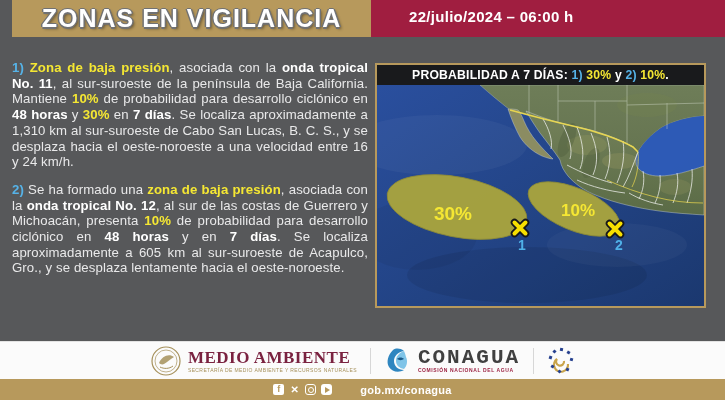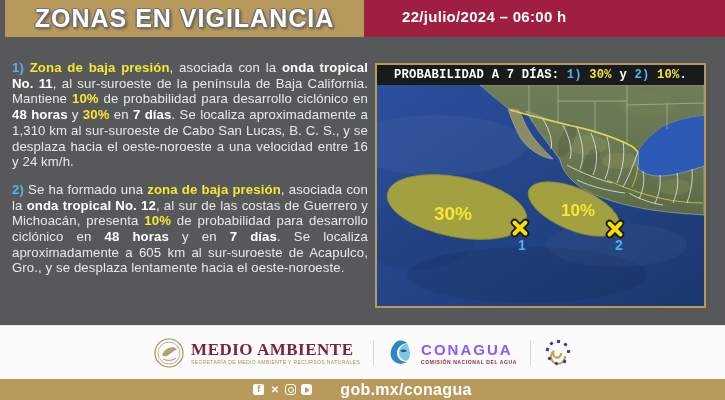--- a/index.html
+++ b/index.html
@@ -10,21 +10,21 @@
     --cyan:#56b3e8;
     --white:#f2f2f2;
   }
   *{margin:0;padding:0;box-sizing:border-box;}
   html,body{background:#222;}
   .page{
     position:relative;width:725px;height:400px;overflow:hidden;
     font-family:"Liberation Sans", sans-serif;background:var(--bodygray);
   }
   
-  .header{position:absolute;top:0;left:5px;right:0;height:37px;display:flex;}
+  .header{position:absolute;top:0;left:12px;right:0;height:37px;display:flex;}
   .header-left{
     width:359px;background:var(--gold);display:flex;align-items:center;justify-content:center;
   }
   .title{
     color:#fff;font-size:25px;font-weight:800;letter-spacing:1px;
     text-shadow:1.5px 0 #707173,-1.5px 0 #707173,0 1.5px #707173,0 -1.5px #707173,2px 2px 3px rgba(0,0,0,.45);
   }
   .header-right{
     flex:1;background:var(--crimson);display:flex;align-items:center;justify-content:space-between;
     padding:0 12px 4px 38px;
@@ -40,52 +40,52 @@
   .advisory .cyan-bold{color:var(--cyan);font-weight:800;}
   .advisory .yellow-bold{color:var(--yellow);font-weight:800;}
   .advisory .bold{color:#ffffff;font-weight:800;}
   
   .map-panel{
     position:absolute;left:375px;top:26px;width:331px;height:245px;
     border:2px solid var(--gold);background:#191a1c;
   }
   .map-header{
     height:20px;display:flex;align-items:center;justify-content:center;
-    color:#fff;font-size:12.2px;font-weight:600;letter-spacing:.2px;background:#191a1c;font-family:Liberation Mono, monospace;
+    color:#fff;font-size:12.2px;font-weight:600;letter-spacing:.2px;background:#191a1c;
   }
   .map-header .cyan-bold{color:var(--cyan);font-weight:800;white-space:pre;}
   .map-header .yellow-bold{color:var(--yellow);font-weight:800;white-space:pre;}
   .map-header span{white-space:pre;}
   .map-svg{display:block;}
   
   .footer-white{
-    position:absolute;left:0;right:0;bottom:21px;height:54px;background:#fbfbfb;
+    position:absolute;left:0;right:0;bottom:21px;height:38px;background:#fbfbfb;
     display:flex;align-items:center;justify-content:center;gap:13px;border-top:1px solid #e3e3e3;
   }
   .logo{display:flex;align-items:center;gap:6px;}
   .logo-text{display:flex;flex-direction:column;justify-content:center;}
   .logo-title-ma{font-family:"Liberation Serif",serif;font-weight:700;font-size:17px;color:#7a2240;letter-spacing:.5px;line-height:17px;}
-  .logo-title-dark{font-family:Liberation Sans, sans-serif;font-weight:700;font-size:15px;color:#8b5cf6;letter-spacing:2px;line-height:17px;}
+  .logo-title-dark{font-family:Liberation Mono, monospace;font-weight:700;font-size:21px;color:#404040;letter-spacing:2px;line-height:17px;}
   .logo-sub-gold{font-size:5px;color:#a5905a;letter-spacing:.4px;white-space:nowrap;margin-top:1px;}
   .logo-sub-red{font-size:5px;color:#9b2242;font-weight:700;letter-spacing:.6px;white-space:nowrap;margin-top:1px;}
   .logo-sub-smn{font-size:5px;color:#a5905a;letter-spacing:.3px;width:42px;line-height:6px;margin-top:1px;}
   .divider{width:1px;height:26px;background:#d7d7d7;}
   
   .footer-gold{
     position:absolute;left:0;right:0;bottom:0;height:21px;background:var(--gold);
     display:flex;align-items:center;justify-content:center;gap:5px;
   }
   .soc{width:11px;height:11px;display:flex;align-items:center;justify-content:center;}
   .soc-fb{background:#fff;border-radius:2px;color:var(--gold);font-size:9px;font-weight:800;line-height:11px;}
   .soc-x{color:#fff;font-size:10px;font-weight:800;}
   .soc-ig{border:1.4px solid #fff;border-radius:3px;position:relative;}
   .soc-ig::after{content:"";width:4px;height:4px;border:1.2px solid #fff;border-radius:50%;}
   .soc-yt{background:#fff;border-radius:3px;position:relative;}
   .soc-yt::after{content:"";border-left:5px solid var(--gold);border-top:3px solid transparent;border-bottom:3px solid transparent;margin-left:1px;}
-  .footer-url{color:#fff;font-size:16px;font-weight:800;letter-spacing:.3px;margin-left:23px;}
+  .footer-url{color:#fff;font-size:11px;font-weight:800;letter-spacing:.3px;margin-left:23px;}
 </style>
 </head>
 <body>
 
 <div class="page">
 
   <div class="header">
     <div class="header-left">
       <div class="title">ZONAS EN VIGILANCIA</div>
     </div>

